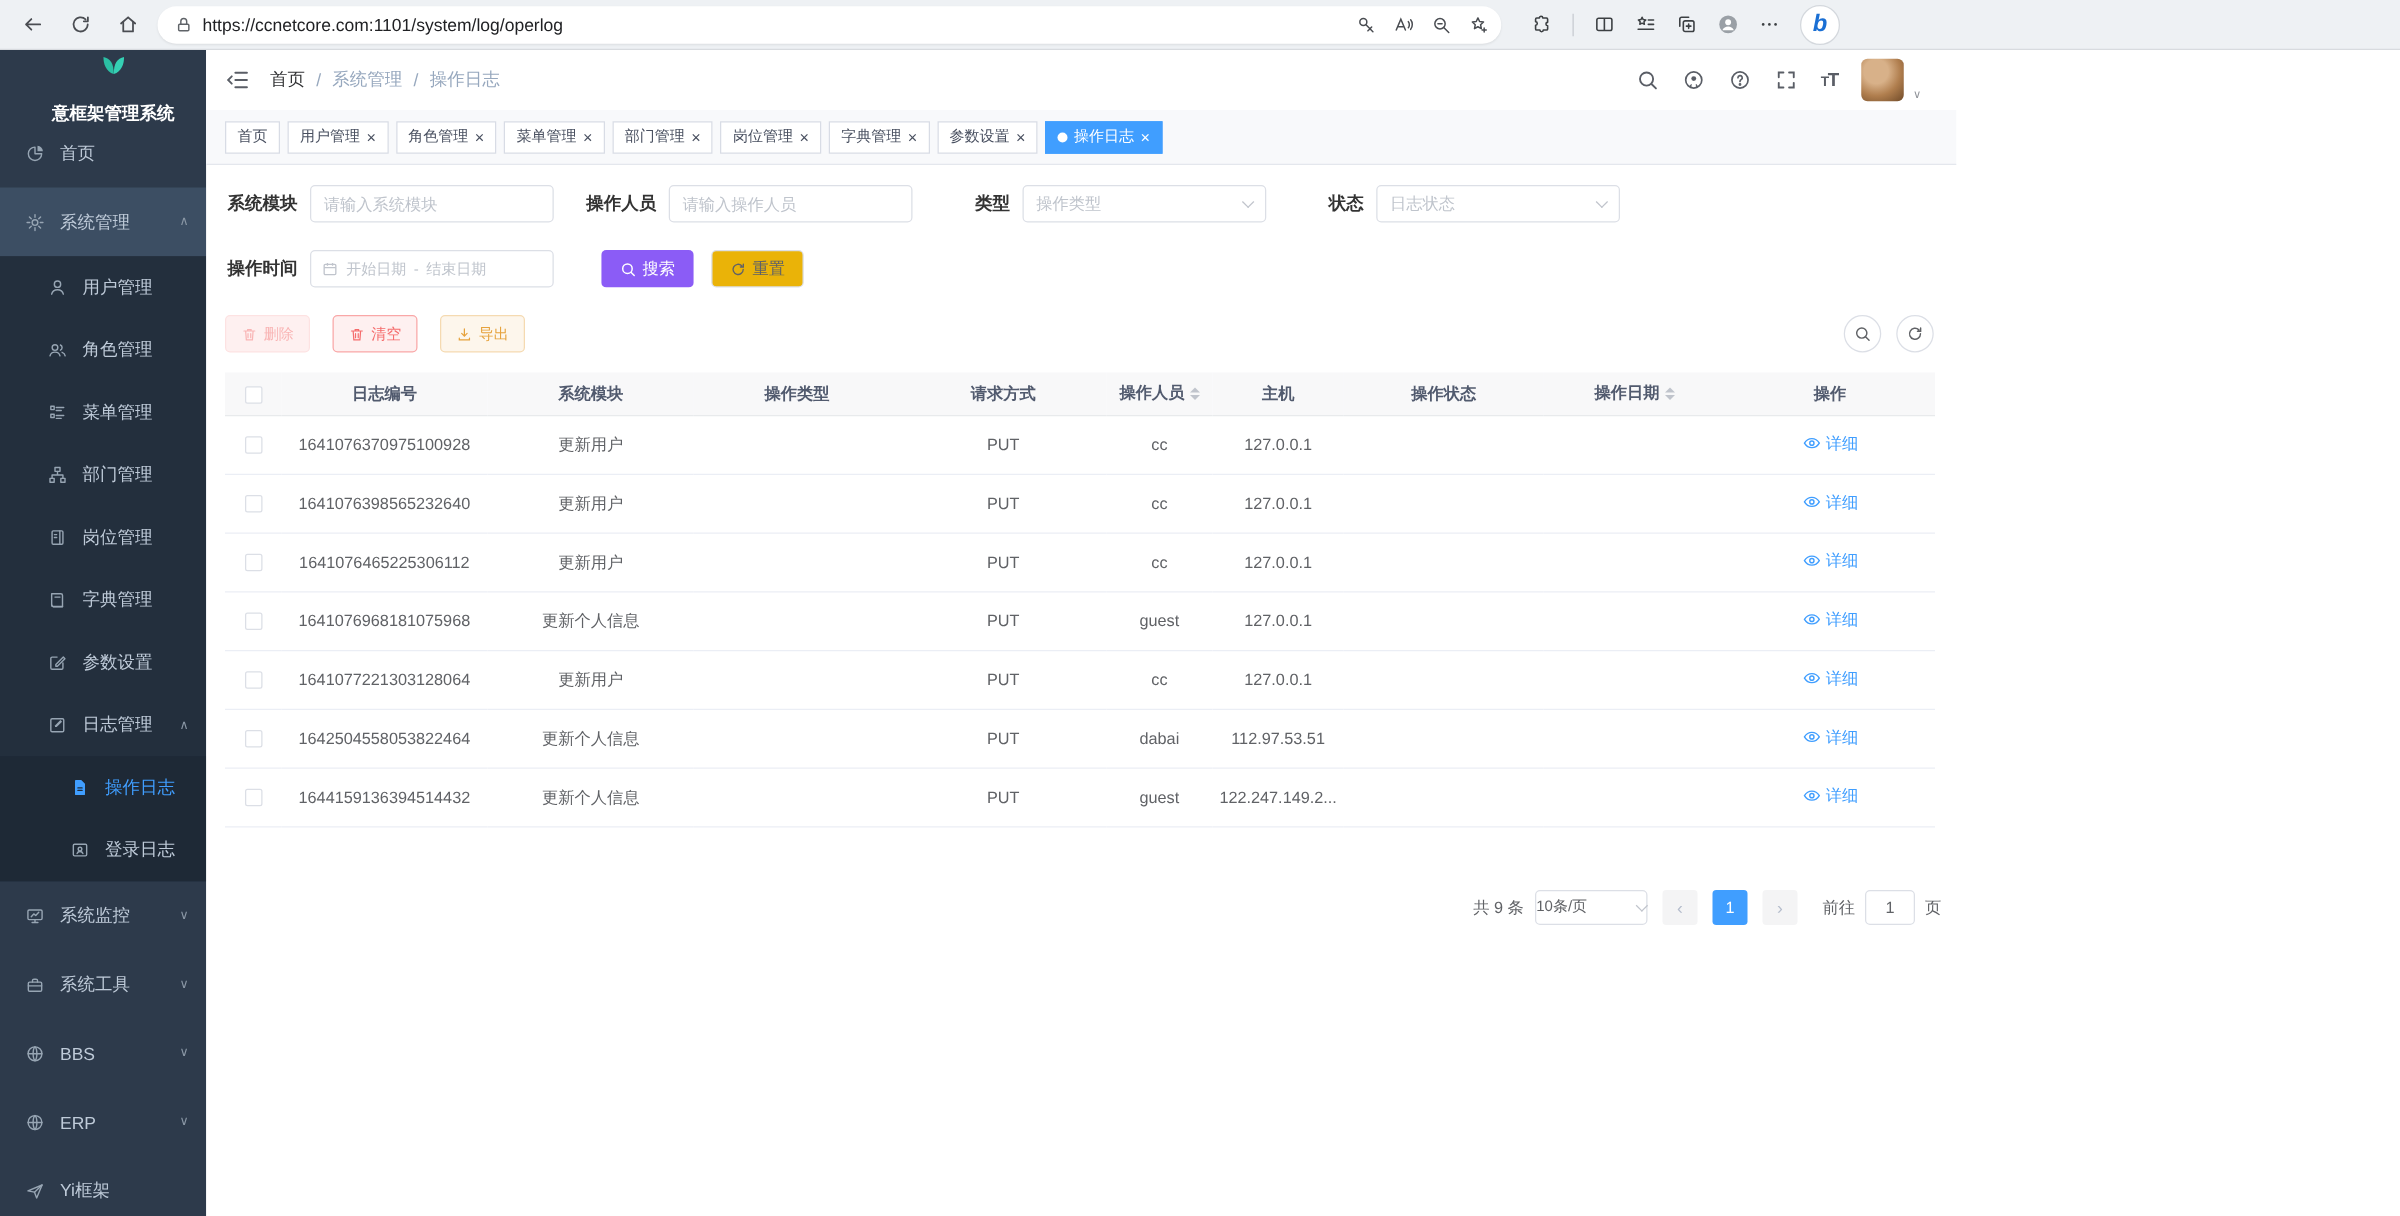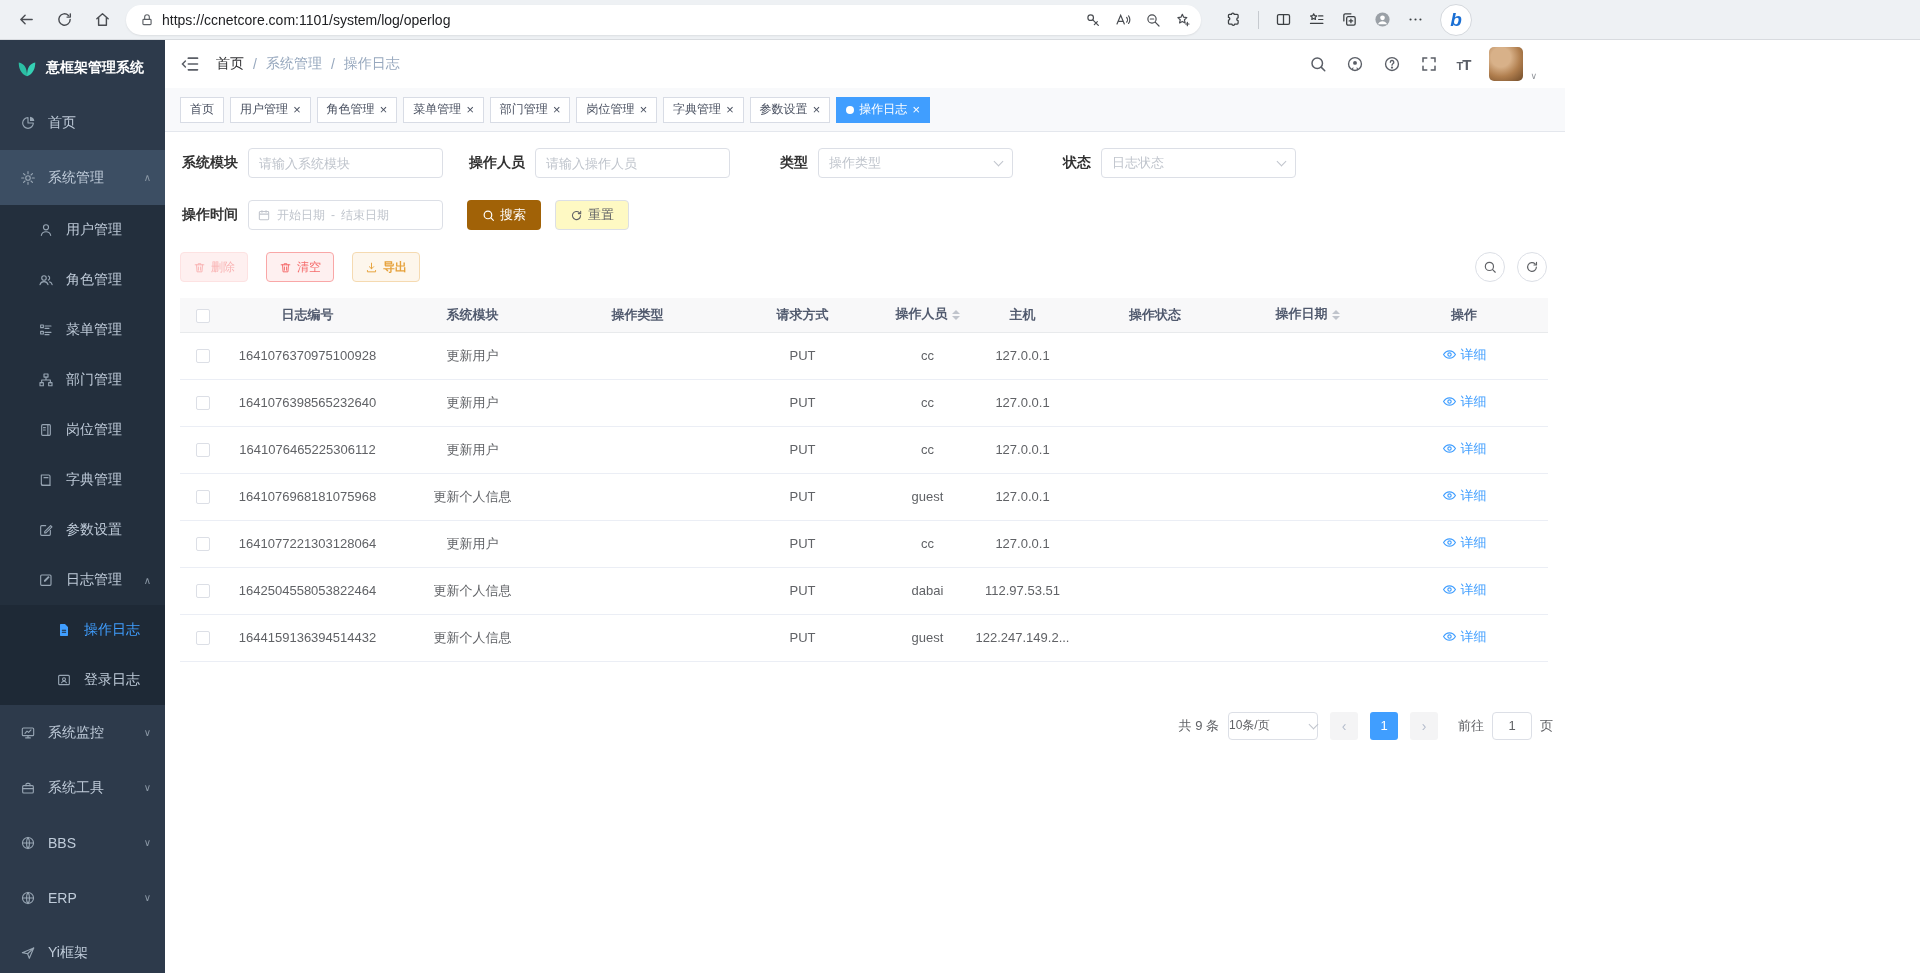--- a/index.html
+++ b/index.html
@@ -21,21 +21,21 @@
   .browser-right { display:flex; align-items:center; gap:16px; color:#3c4043; margin-left:14px; }
   .browser-right svg { width:17px; height:17px; }
   .vsep { width:1px; height:18px; background:#c6cacf; }
   .bing-badge { width:32px; height:32px; border-radius:50%; background:#fff;
     border:1px solid #d4d8dd; display:flex; align-items:center; justify-content:center;
     color:#1a6fd4; font-weight:bold; font-style:italic; font-size:19px; }
 
   
   .app { display:flex; height:933px; }
   .sidebar { width:165px; background:#2d3a4b; color:#bfcbd9; flex:0 0 165px; overflow:hidden; }
-  .logo { height:55px; display:flex; align-items:center; padding-left:16px; gap:8px; }
+  .logo { height:55px; display:flex; align-items:center; padding-left:16px; gap:20px;flex-direction:column; }
   .logo-title { color:#fff; font-size:14px; font-weight:bold; }
   .mi { display:flex; align-items:center; padding-left:20px; font-size:14px; cursor:pointer; }
   .mi.l1 { height:55px; }
   .mi.l2 { height:50px; padding-left:38px; }
   .mi.l3 { height:50px; padding-left:56px; }
   .mic { width:16px; height:16px; margin-right:12px; color:#97a5b3; flex:0 0 auto; }
   .mic svg { width:16px; height:16px; }
   .mar { margin-left:auto; margin-right:14px; font-size:10px; color:#8a97a5; }
   .sub { background:#232f3d; }
   .sub .sub { background:#1e2936; }
@@ -82,32 +82,32 @@
     display:flex; align-items:center; padding:0 10px; font-size:13px; color:#bfc4cc; cursor:pointer; }
   .chev { width:7px; height:7px; border-right:1.4px solid #c0c4cc; border-bottom:1.4px solid #c0c4cc;
     transform:rotate(45deg); margin-left:auto; margin-top:-3px; }
   .daterange { width:195px; height:30px; border:1px solid #dcdfe6; border-radius:4px;
     display:flex; align-items:center; padding:0 8px; font-size:12px; color:#bfc4cc; gap:6px; }
   .daterange svg { width:14px; height:14px; color:#c0c4cc; }
   .btn { height:30px; border-radius:4px; font-size:13px; display:inline-flex; align-items:center;
     gap:5px; padding:0 14px; cursor:pointer; border:1px solid transparent;
     font-family:"Liberation Sans","DejaVu Sans",sans-serif; }
   .btn svg { width:13px; height:13px; }
-  .btn-primary { background:#a16207; color:#fff; margin-left:24px; }
-  .btn-plain { background:#fef9c3; border-color:#dcdfe6; color:#606266; margin-left:14px; }
+  .btn-primary { background:#8b5cf6; color:#fff; margin-left:38px; }
+  .btn-plain { background:#eab308; border-color:#dcdfe6; color:#606266; margin-left:14px; }
 
   
   .toolbar { display:flex; align-items:center; margin:16px 0 0 0; padding-right:18px; }
   .btn-sm { height:30px; font-size:12px; padding:0 12px; border-radius:4px; display:inline-flex;
     align-items:center; gap:5px; border:1px solid transparent; cursor:pointer;
     font-family:"Liberation Sans","DejaVu Sans",sans-serif; }
   .btn-sm svg { width:13px; height:13px; }
   .btn-danger-disabled { background:#fef0f0; border-color:#fde2e2; color:#f9b4b4; margin-right:18px; }
   .btn-danger { background:#fef0f0; border-color:#f9a7a7; color:#f56c6c; margin-right:18px; }
-  .btn-warning { background:#fdf6ec; border-color:#f5dab1; color:#e6a23c;font-weight:bold; }
+  .btn-warning { background:#fdf6ec; border-color:#f5dab1; color:#e6a23c; }
   .tool-right { margin-left:auto; display:flex; align-items:center; gap:12px; }
   .circle-btn { width:30px; height:30px; border-radius:50%; border:1px solid #dcdfe6; background:#fff;
     display:flex; align-items:center; justify-content:center; color:#606266; cursor:pointer; }
   .circle-btn svg { width:14px; height:14px; }
 
   
   table { border-collapse:collapse; table-layout:fixed; width:1368px; margin-top:16px; }
   th { height:34px; background:#f8f8f9; color:#515a6e; font-size:13px; font-weight:bold;
     border-bottom:1px solid #e8eaec; text-align:center; }
   td { height:47px; font-size:13px; color:#606266; border-bottom:1px solid #ebeef5; text-align:center; }

